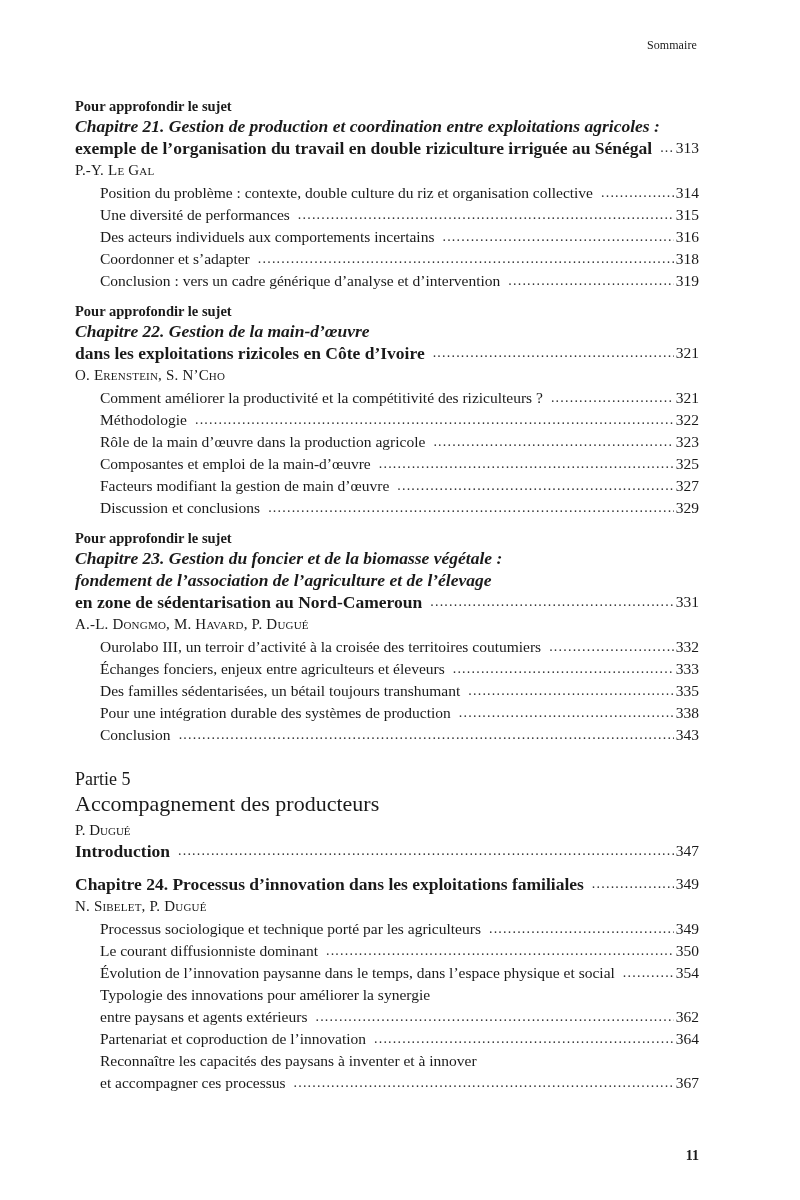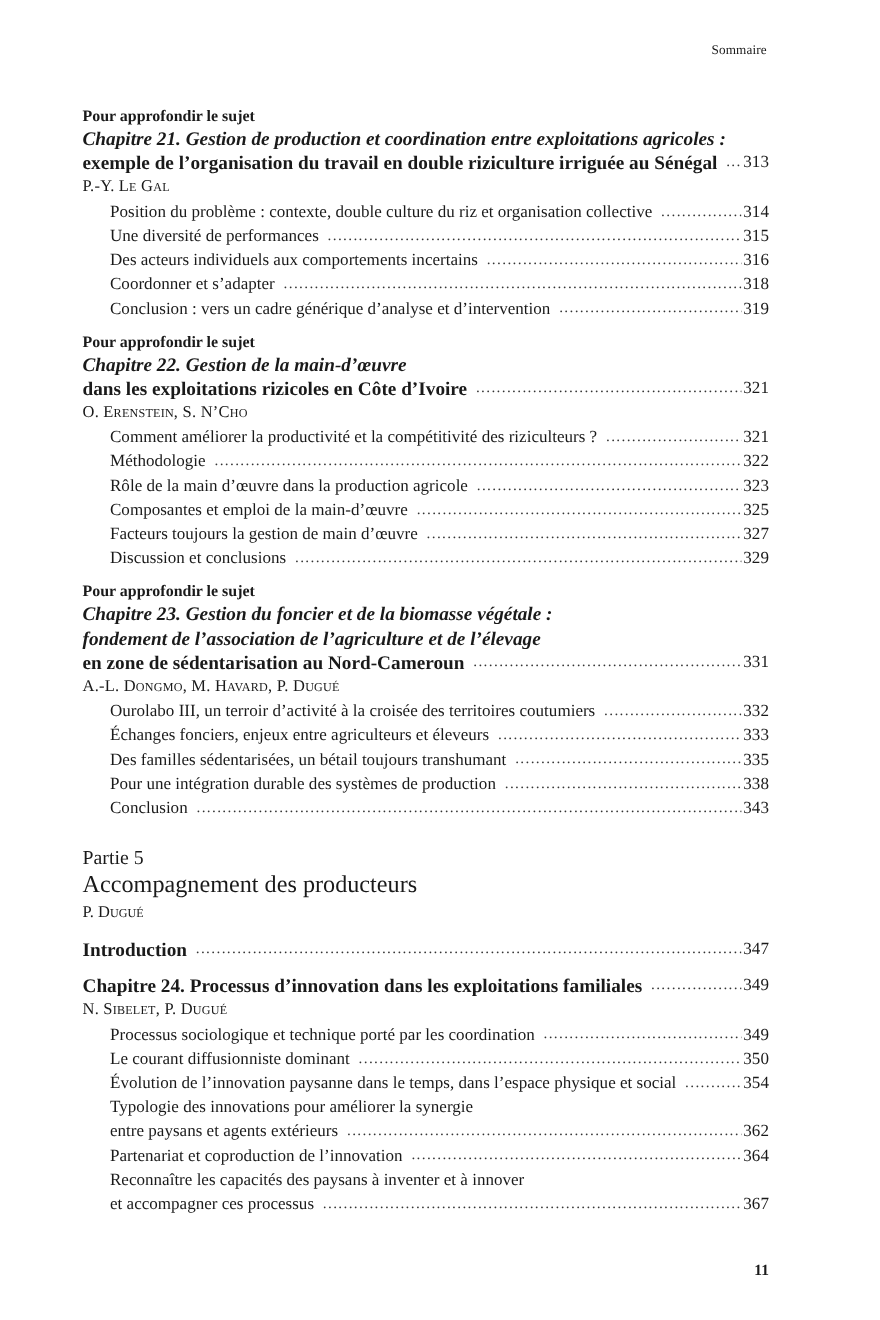--- a/index.html
+++ b/index.html
@@ -42,21 +42,21 @@
     }
     .sections { margin-left: 25px; margin-top: 2px; }
     .section {
       font-size: 15.5px; line-height: 22px;
     }
     .section .multi { display: block; white-space: nowrap; }
     .block { margin-bottom: 11px; }
     .partie-label { font-size: 18px; line-height: 22px; margin-top: 22px; }
     .partie-title { font-size: 22px; line-height: 28px; }
     .partie-authors { font-size: 15px; line-height: 20px; font-variant: small-caps; margin-top: 2px; }
-    .intro { font-weight: bold; font-size: 17.5px; line-height: 22px; margin-top: 12px; }
+    .intro { font-weight: bold; font-size: 17.5px; line-height: 22px; margin-top: 0; }
     .ch24 { margin-top: 11px; }
     .folio {
       position: absolute; top: 1148px; right: 101px;
       font-weight: bold; font-size: 14px;
     }
   </style>
 </head>
 <body>
 
 <div class="running-head">Sommaire</div>
@@ -129,21 +129,21 @@
           <span class="text">Rôle de la main d’œuvre dans la production agricole</span>
           <span class="leader"></span>
           <span class="page">323</span>
         </div>
       <div class="section entry">
           <span class="text">Composantes et emploi de la main-d’œuvre</span>
           <span class="leader"></span>
           <span class="page">325</span>
         </div>
       <div class="section entry">
-          <span class="text">Facteurs toujours la gestion de main d’œuvre</span>
+          <span class="text">Facteurs modifiant la gestion de main d’œuvre</span>
           <span class="leader"></span>
           <span class="page">327</span>
         </div>
       <div class="section entry">
           <span class="text">Discussion et conclusions</span>
           <span class="leader"></span>
           <span class="page">329</span>
         </div>
     </div>
   </div>
@@ -202,21 +202,21 @@
 
     <div class="ch24">
       <div class="chapter entry">
         <span class="text">Chapitre 24. Processus d’innovation dans les exploitations familiales</span>
         <span class="leader"></span>
         <span class="page">349</span>
       </div>
       <div class="authors">N. Sibelet, P. Dugué</div>
       <div class="sections">
         <div class="section entry">
-            <span class="text">Processus sociologique et technique porté par les coordination</span>
+            <span class="text">Processus sociologique et technique porté par les agriculteurs</span>
             <span class="leader"></span>
             <span class="page">349</span>
           </div>
         <div class="section entry">
             <span class="text">Le courant diffusionniste dominant</span>
             <span class="leader"></span>
             <span class="page">350</span>
           </div>
         <div class="section entry">
             <span class="text">Évolution de l’innovation paysanne dans le temps, dans l’espace physique et social</span>

